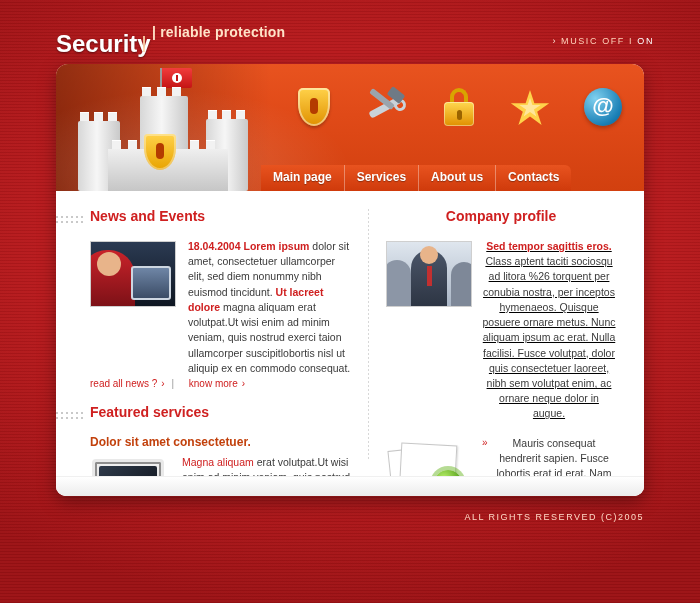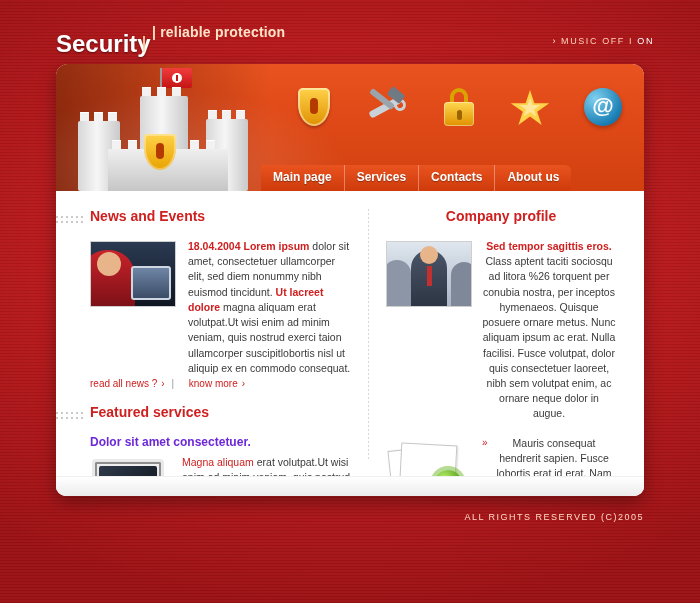--- a/index.html
+++ b/index.html
@@ -213,21 +213,21 @@
   .news-text { margin-left: 98px; font-size: 10.5px; color:#3a3a3a; line-height: 1.45; }
   .news-text .date { color:#cf2020; font-weight:bold; }
   .news-text .lead { color:#cf2020; font-weight:bold; }
   .links {
     margin-top: 2px; font-size: 10px; color:#cf2020;
   }
   .links a { color:#cf2020; text-decoration:none; margin-right: 4px; }
   .links .sep { color:#9a9a9a; margin: 0 12px 0 4px; }
   .links .chev { color:#cf2020; }
 
-  .feat-head { color:#6d28d9; font-size:12px; font-weight:bold; margin: 4px 0 6px 0; }
+  .feat-head { color:#c2410c; font-size:12px; font-weight:bold; margin: 4px 0 6px 0; }
   .feat-body { position:relative; min-height: 84px; }
   .monitor {
     position:absolute; left: 2px; top: 4px; width: 78px; height: 62px;
   }
   .monitor .scr {
     position:absolute; left:0; top:0; width: 72px; height: 52px; border-radius:4px;
     background: linear-gradient(180deg,#f2f2f2,#cdcdcd);
     border: 3px solid #e9e9e9; box-shadow: inset 0 0 0 2px #8e8e8e;
   }
   .monitor .scr::after{content:"";position:absolute;left:4px;top:4px;right:4px;bottom:4px;background:linear-gradient(135deg,#2f3a4a,#0f151d);border-radius:2px;}
@@ -235,21 +235,21 @@
     position:absolute; left: 50px; top: 26px; width: 24px; height: 30px;
     border-radius:3px; background: linear-gradient(180deg,#ffd74f,#dd9200);
     box-shadow: 0 2px 3px rgba(0,0,0,.25);
   }
   .monitor .lock::before{content:"";position:absolute;left:5px;top:-9px;width:14px;height:14px;border:3px solid #d09400;border-bottom:none;border-radius:7px 7px 0 0;}
 
   .feat-text { margin-left: 92px; font-size:10.5px; color:#3a3a3a; line-height:1.45; }
   .feat-text .b { color:#cf2020; font-weight:normal; }
 
   
-  .cp-body { position:relative; min-height: 100px; }
+  .cp-body { position:relative; min-height: 100px; text-decoration: underline; }
   .cp-text { margin-left: 96px; font-size:10.5px; color:#3a3a3a; line-height:1.45; }
   .cp-text .lead { color:#cf2020; font-weight:bold; }
 
   .docs-body { position:relative; margin-top: 14px; min-height: 96px; }
   .docs-img { position:absolute; left: 2px; top: 4px; width: 86px; height: 64px; }
   .docs-img .pg {
     position:absolute; width: 56px; height: 52px; background:#fff;
     border:1px solid #c6c6c6; box-shadow: 1px 1px 2px rgba(0,0,0,.15);
   }
   .docs-img .pg1 { left: 2px; top: 8px; transform: rotate(-6deg); }
@@ -345,22 +345,22 @@
           <div class="ic-star"></div>
         </div>
       <div class="hicon" style="left:288px;">
         <div class="ic-at">@</div>
       </div>
     </div>
 
     <div class="nav">
       <div class="navitem">Main page</div>
       <div class="navitem">Services</div>
+      <div class="navitem">About us</div>
       <div class="navitem">Contacts</div>
-      <div class="navitem">About us</div>
     </div>
   </div>
 
   <div class="content">
     <div class="divider-v"></div>
 
     <div class="col-left">
 
       <div class="sec-head">
         <div class="dots-left"></div>

